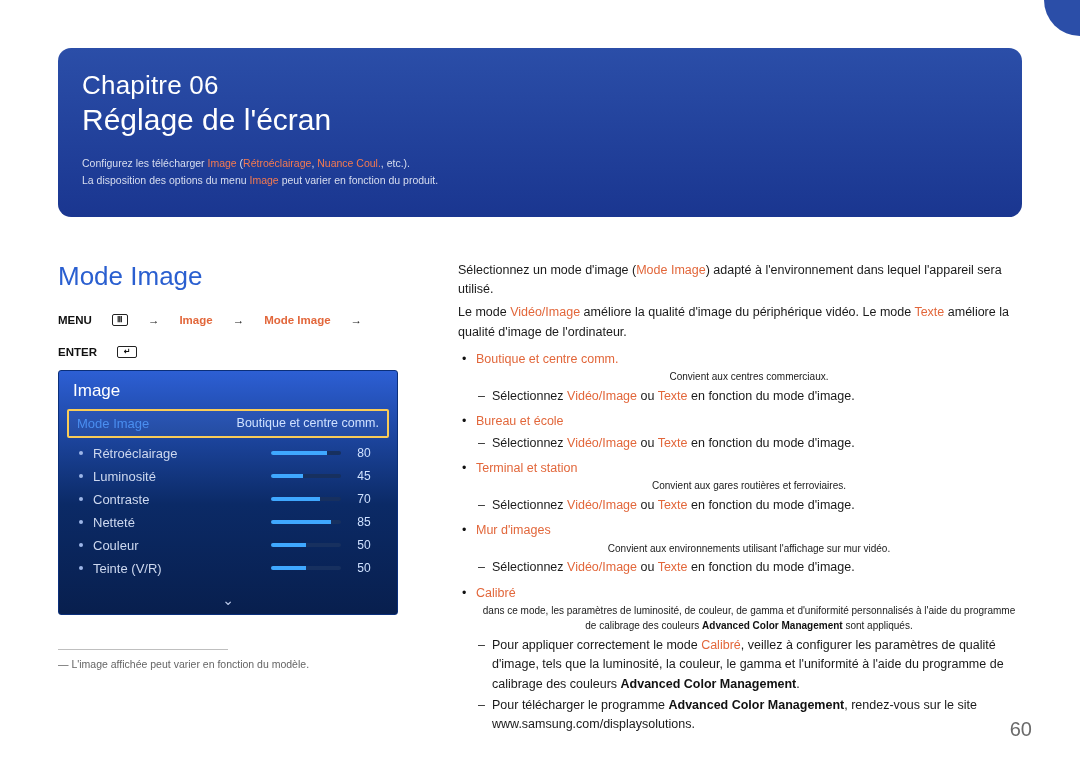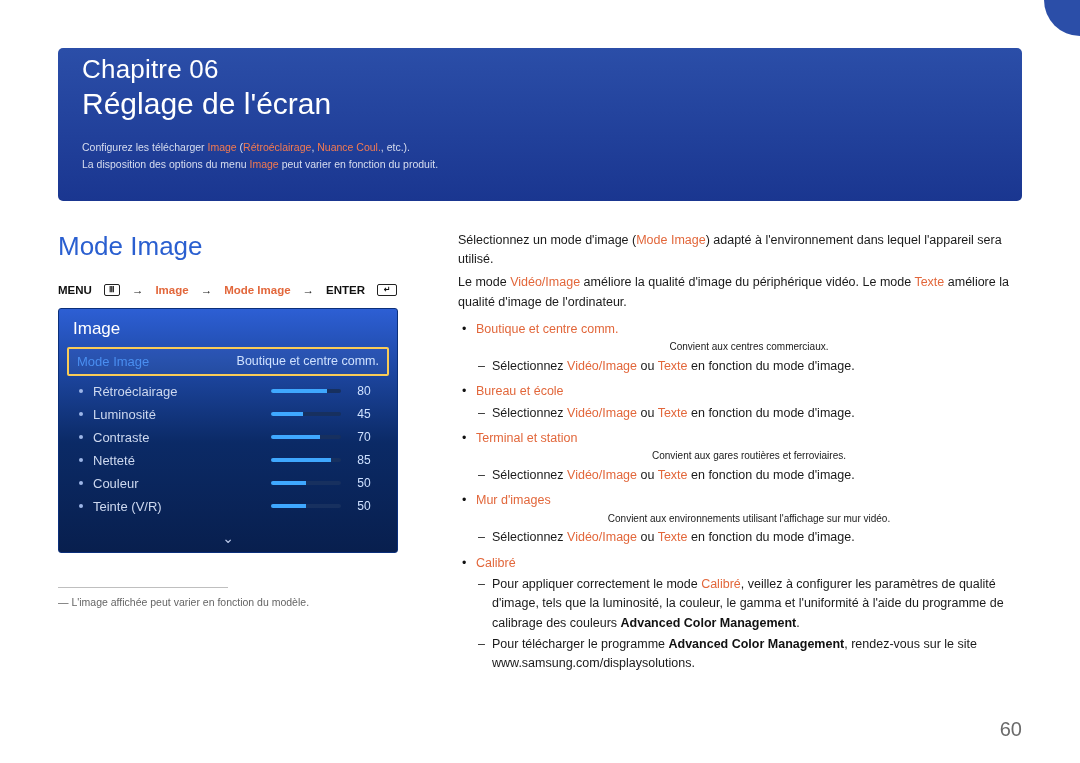--- a/index.html
+++ b/index.html
@@ -19,34 +19,34 @@
   .corner-notch {
     position: absolute;
     top: 0; right: 0;
     width: 36px; height: 36px;
     background: #2b4ea8;
     border-bottom-left-radius: 36px;
   }
   .chapter-hdr {
     background: #1f3e94;
     background: linear-gradient(180deg,#2b4ea8 0%,#1a3690 100%);
-    border-radius: 5px;
+    border-radius: 13px;
     color: #fff;
-    padding: 6px 24px 28px 24px;
-    margin-bottom: 30px;
+    padding: 22px 24px 28px 24px;
+    margin-bottom: 44px;
   }
   .chapter-line1 { font-size: 26px; font-weight: 400; letter-spacing: .2px; }
   .chapter-line2 { font-size: 30px; font-weight: 400; margin-top: 2px; }
   .chapter-desc { margin-top: 18px; font-size: 10.5px; line-height: 1.6; color: #d7ddef;}
   .chapter-desc .hl { color: #f47a50; }
   .columns { display: flex; gap: 60px; }
   .col-left { width: 340px; flex: none; }
   .col-right { flex: 1; font-size: 12.5px; line-height: 1.55; color:#1a1a1a;}
   .section-title { color:#2a5fd0; font-size: 26px; font-weight: 500; margin-bottom: 22px;}
-  .breadcrumb { font-size: 11.5px; font-weight: 700; color:#111; margin-bottom: 12px; display:flex; align-items:center; flex-wrap:wrap; gap:12px;}
+  .breadcrumb { font-size: 11.5px; font-weight: 700; color:#111; margin-bottom: 12px; display:flex; align-items:center; flex-wrap:wrap; gap:20px;}
   .breadcrumb .hl { color:#e2673b; font-weight:700;}
   .bc-icon { display:inline-flex; align-items:center; justify-content:center; width:16px; height:12px; border:1px solid #222; border-radius:2px; font-size:8px; line-height:1; padding:0 1px;}
   .bc-icon.enter { width:20px; }
   .panel {
     border: 1px solid #0b2f7a;
     border-radius: 3px;
     overflow: hidden;
     background: #0b2a66;
     background: linear-gradient(180deg,#2d5fd4 0%,#0b2a66 55%,#081f4e 100%);
     color:#fff;
@@ -88,21 +88,21 @@
   .col-right .hl { color:#e2673b; }
   .col-right strong.acm { font-weight:700; color:#111; }
   .r-list { list-style:none; margin:8px 0 0 0; }
   .r-list > li { position:relative; padding-left:18px; margin-bottom:2px; }
   .r-list > li::before { content:"•"; position:absolute; left:4px; top:0; color:#111; }
   .r-list > li .head { color:#e2673b; font-size:12.5px; }
   .r-list > li .desc { color:#1a1a1a; font-size:10px;text-align:center; }
   .sub { list-style:none; margin:2px 0 6px 0;}
   .sub > li { position:relative; padding-left:16px; font-size:12.5px; margin-bottom:2px;}
   .sub > li::before { content:"–"; position:absolute; left:2px; top:0; color:#222;}
-  .pagenum { position:absolute; right:58px; bottom:22px; font-size:20px; color:#6a6a6a; }
+  .pagenum { position:absolute; right:48px; bottom:22px; font-size:20px; color:#6a6a6a; }
 </style>
 </head>
 <body>
 
 <div class="page">
   <div class="corner-notch"></div>
 
   <div class="chapter-hdr">
     <div class="chapter-line1">Chapitre 06</div>
     <div class="chapter-line2">Réglage de l'écran</div>
@@ -225,20 +225,21 @@
           </li>
           <li>
             <div class="head">Mur d'images</div>
             <div class="desc">Convient aux environnements utilisant l'affichage sur mur vidéo.</div>
             <ul class="sub">
               <li><span class="sp">Sélectionnez </span><span class="hl h1">Vidéo/Image</span><span class="sm"> ou </span><span class="hl h2">Texte</span><span class="sp2"> en fonction du mode d'image.</span></li>
             </ul>
           </li>
           <li>
             <div class="head">Calibré</div>
+            <div class="desc"><span class="dp">dans ce mode, les paramètres de luminosité, de couleur, de gamma et d'uniformité personnalisés à l'aide du programme de calibrage des couleurs </span><strong class="acm a1">Advanced Color Management</strong><span class="dp2"> sont appliqués.</span></div>
             <ul class="sub">
               <li><span class="s1p">Pour appliquer correctement le mode </span><span class="hl s1h">Calibré</span><span class="s1m">, veillez à configurer les paramètres de qualité d'image, tels que la luminosité, la couleur, le gamma et l'uniformité à l'aide du programme de calibrage des couleurs </span><strong class="acm s1a">Advanced Color Management</strong><span class="s1e">.</span></li>
               <li><span class="s2p">Pour télécharger le programme </span><strong class="acm s2a">Advanced Color Management</strong><span class="s2e">, rendez-vous sur le site www.samsung.com/displaysolutions.</span></li>
             </ul>
           </li>
         </ul>
     </div>
   </div>
 
   <div class="pagenum">60</div>

